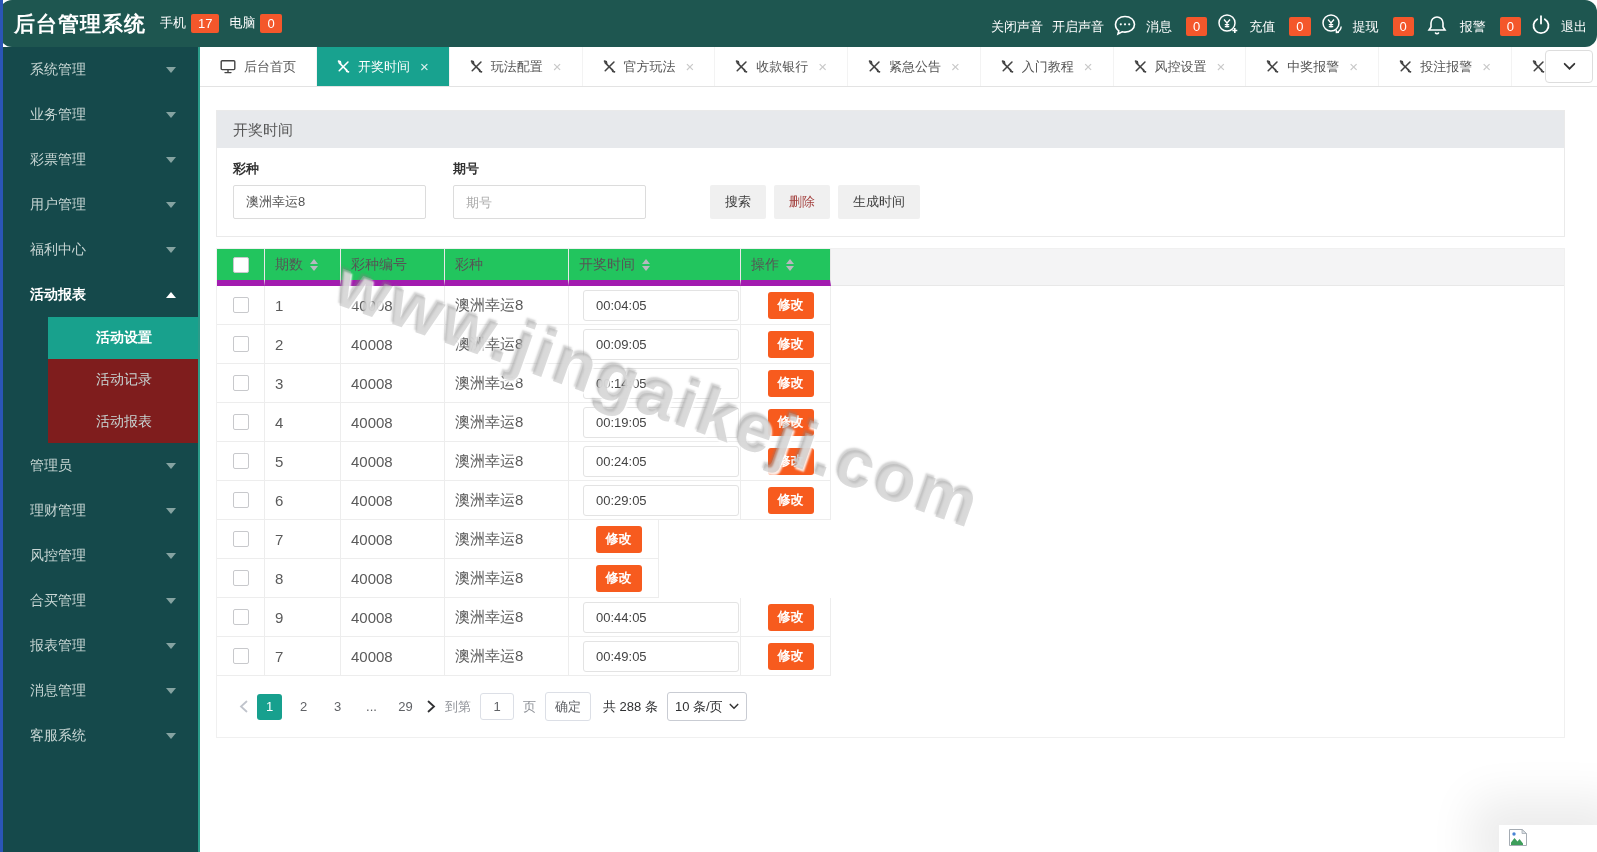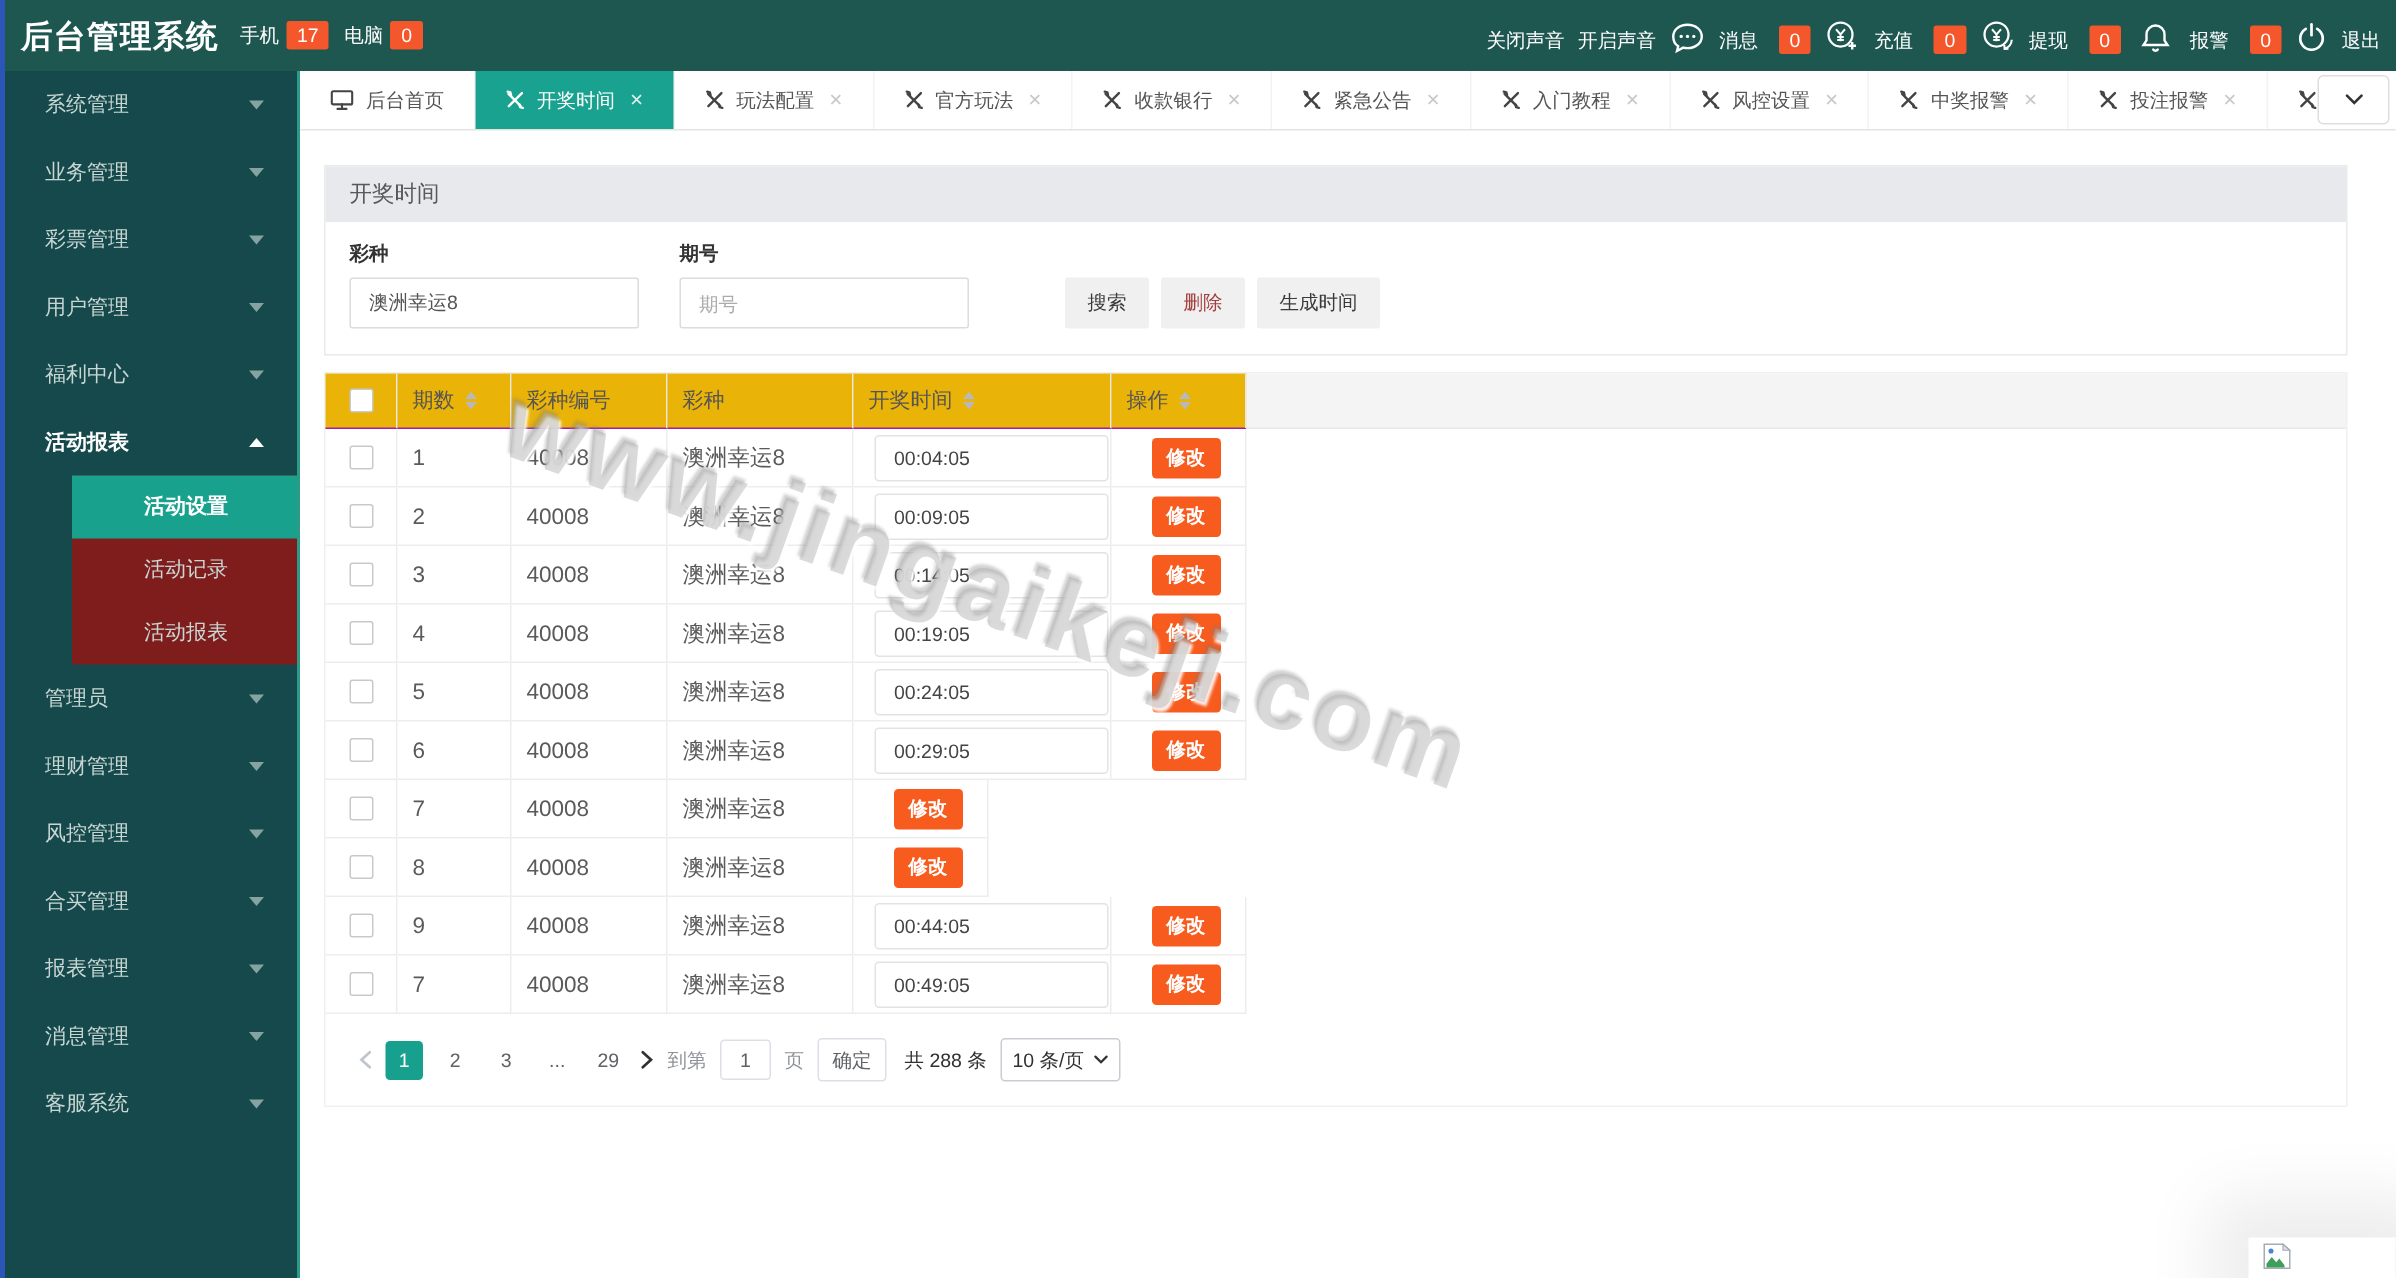--- a/index.html
+++ b/index.html
@@ -1,23 +1,23 @@
 <!DOCTYPE html>
 <html><head>
 <meta charset="utf-8">
 <style>
   * { margin:0; padding:0; box-sizing:border-box; }
   html,body { width:1597px; height:852px; overflow:hidden; background:#fff;
     font-family:"Liberation Sans","DejaVu Sans",sans-serif; }
 
   
   .header { position:fixed; left:0; top:0; width:100%; height:47px; background:#1E5650;
-    display:flex; align-items:center; padding:0 10px 0 14px; z-index:40; }
+    display:flex; align-items:center; padding:0 10px 0 14px; z-index:40;border-radius:12px; }
   .app-title { color:#fff; font-size:21px; font-weight:bold; letter-spacing:1px; margin-right:14px; }
-  .stat { display:flex; align-items:center; margin-right:10px; }
+  .stat { display:flex; margin-right:10px; }
   .stat .lbl { color:#fff; font-size:13px; }
   .badge { background:#F4572B; color:#fff; font-size:13px; border-radius:2px;
     padding:1px 7px; line-height:17px; margin-left:5px; display:inline-block; }
   .hdr-right { margin-left:auto; display:flex; align-items:flex-end; gap:9px; color:#fff; font-size:13px; }
   .hdr-right .txt { cursor:pointer; white-space:nowrap; }
   .hicon { display:inline-flex; align-items:center; }
 
   
   .sidebar { position:fixed; left:0; top:47px; width:200px; height:805px; background:#15494B;
     border-right:2px solid #2B9B89; z-index:30; }
@@ -65,21 +65,21 @@
   .form-btns { margin-left:37px; display:flex; gap:8px; }
   .fbtn { height:34px; padding:0 15px; background:#F0F0F0; border:none; border-radius:2px;
     font-size:13px; color:#3A3A3A; cursor:pointer;
     font-family:"Liberation Sans","DejaVu Sans",sans-serif; }
   .fbtn.danger { color:#A3403E; }
 
   
   .table-card { margin:11px 32px 0 16px; border:1px solid #F0F0F0; background:#fff; padding-bottom:16px; }
   .thead { display:flex; height:37px; }
   .thead::after { content:""; flex:1; background:#F4F4F5; border-bottom:1px solid #E8E8E8; }
-  .th { background:#eab308; border-bottom:1px solid #a21caf; border-right:1px solid #E8E8E8;
+  .th { background:#22c55e; border-bottom:6px solid #a21caf; border-right:1px solid #E8E8E8;
     display:flex; align-items:center; padding-left:10px; font-size:14px; color:#555; cursor:pointer; }
   .th .chk { display:none; }
   .th.col-check { justify-content:center; padding-left:0; }
   .th.col-check .chk { display:inline-block; }
   .arrows { display:none; flex-direction:column; gap:2px; margin-left:7px; }
   .th.sortable .arrows { display:inline-flex; }
   .arrows i { width:0; height:0; border-left:4px solid transparent; border-right:4px solid transparent; }
   .arrows .up { border-bottom:5px solid #B6B9BF; }
   .arrows .down { border-top:5px solid #B6B9BF; }
   .col-check { width:48px; } .col-period { width:76px; } .col-code { width:104px; }

